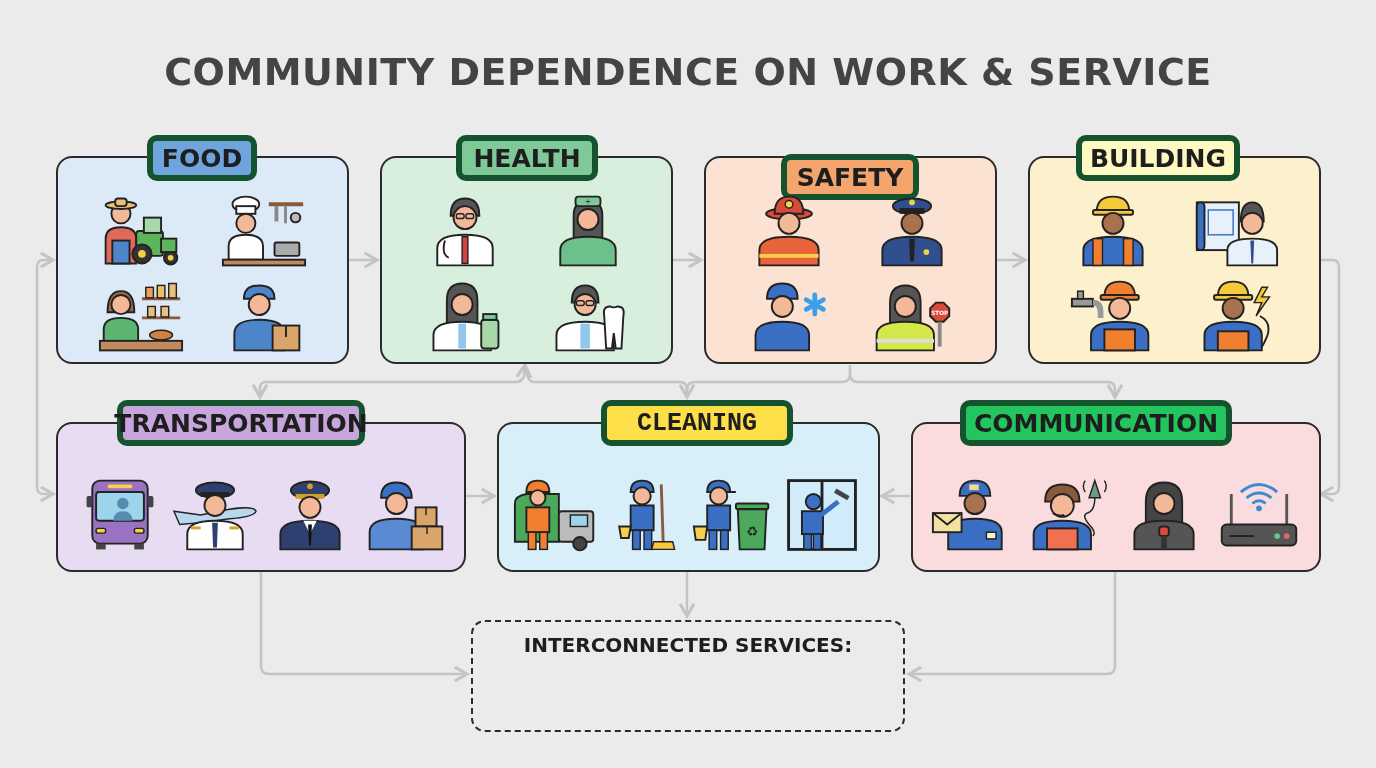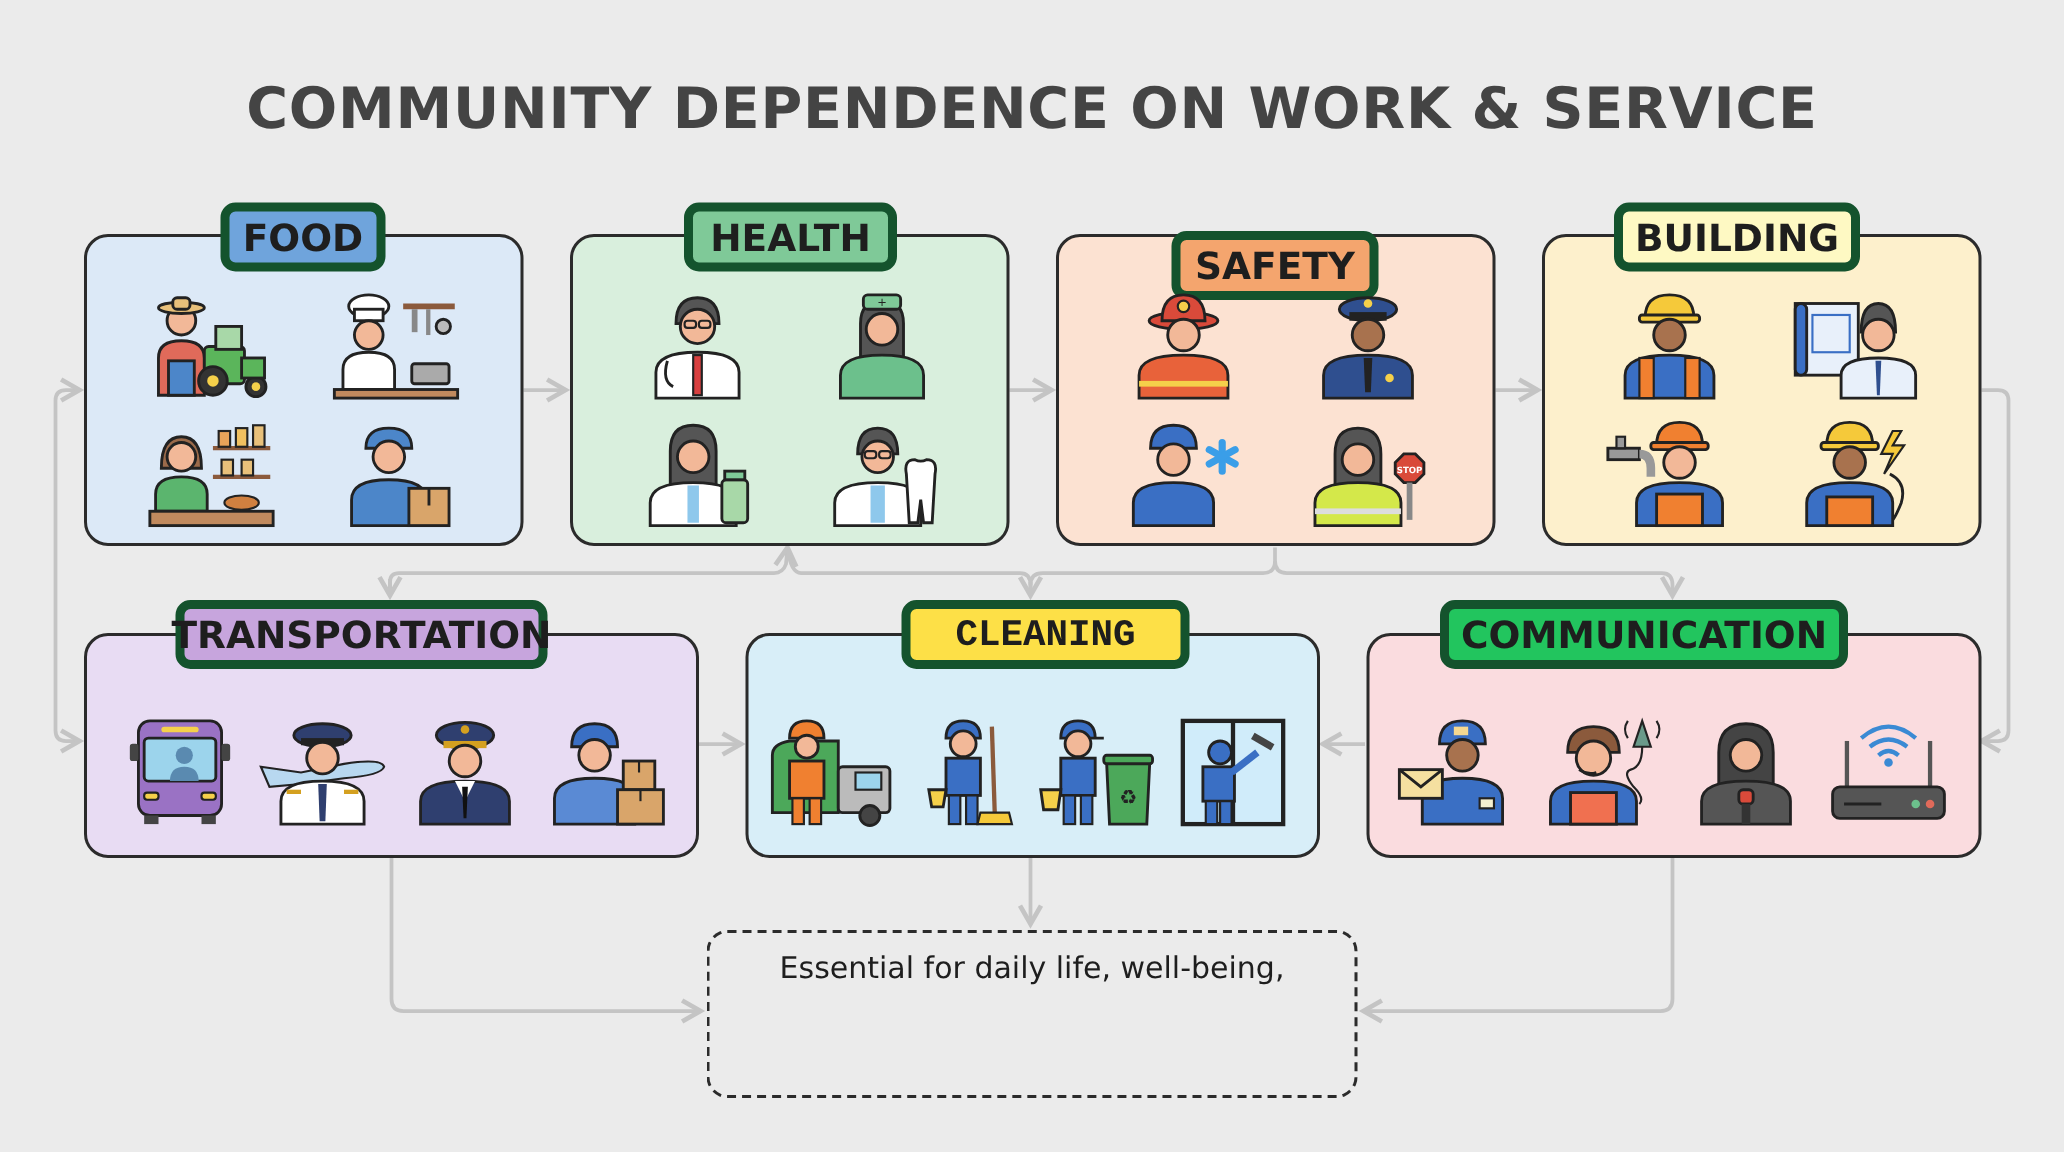--- a/index.html
+++ b/index.html
@@ -439,14 +439,14 @@
         <line x1="74" y1="18" x2="74" y2="52" stroke="#555" stroke-width="3"></line>
         <rect x="6" y="50" width="78" height="22" rx="5" fill="#555" stroke="#222" stroke-width="2"></rect>
         <line x1="14" y1="62" x2="40" y2="62" stroke="#222" stroke-width="2"></line>
         <circle cx="64" cy="62" r="3" fill="#6cc08c"></circle>
         <circle cx="74" cy="62" r="3" fill="#e06a5a"></circle>
       </svg>
   </div>
 </div>
 
 <div class="summary">
-  <div class="body">Essential for daily life, well-being,</div>
+  <div class="head">INTERCONNECTED SERVICES:</div>
 </div>
 
 </body></html>

